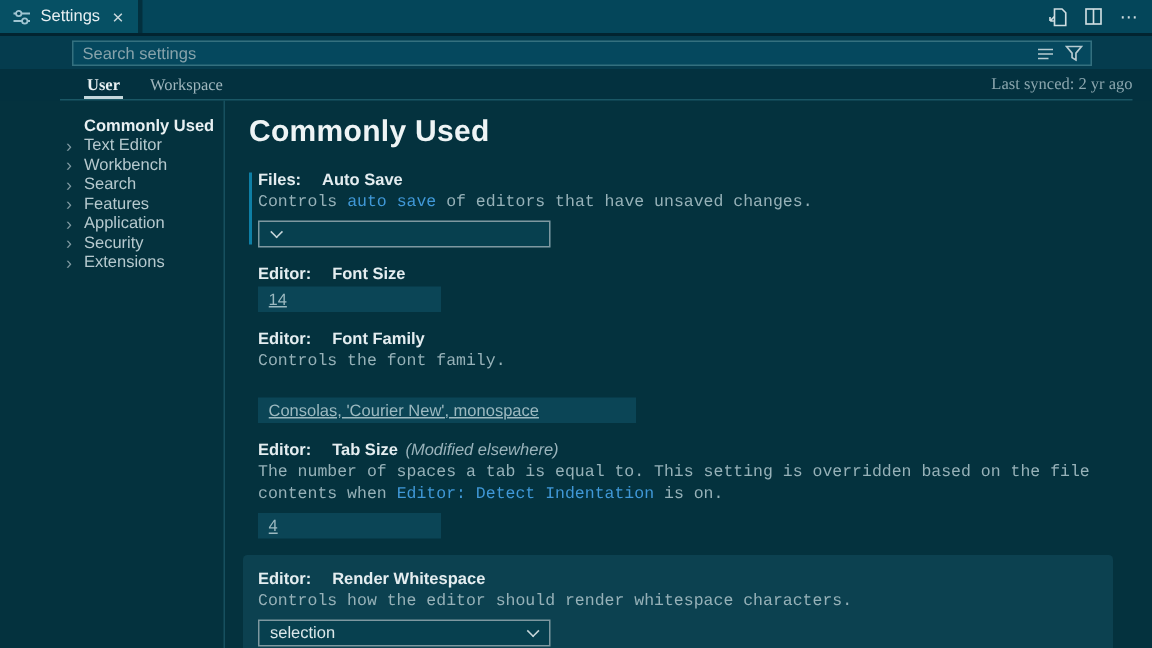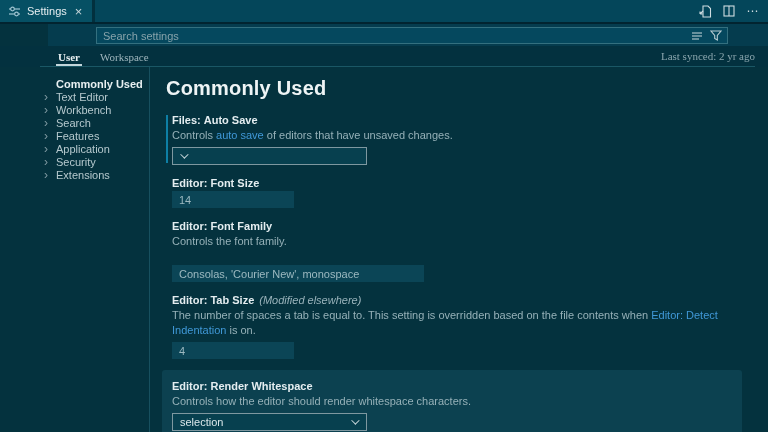--- a/index.html
+++ b/index.html
@@ -18,21 +18,21 @@
   .tab-close { color:#c9d8dc; font-size:13px; line-height:1; padding:0 2px; cursor:pointer; }
   .tab-sep { width:3px; background:#02303e; }
   .titlebar .spacer { flex:1; }
   .actions { display:flex; align-items:center; gap:8px; padding-right:7px; color:#cfdde1; }
   .actions .ico { width:16px; height:16px; display:flex; align-items:center; justify-content:center; }
   .more-dots { font-size:12px; letter-spacing:1px; line-height:5px; }
 
   .strip { height:2px; background:#022430; flex:none; }
 
   
-  .search-row { height:22px; background:#053c4e; flex:none; padding:3px 40px 2px 48px;margin-left:48px; }
+  .search-row { height:22px; background:#053c4e; flex:none; padding:3px 40px 2px 48px; }
   .searchbox { height:17px; background:#05485e; border:1px solid #34707f; display:flex; align-items:center; }
   .searchbox input {
     flex:1; background:transparent; border:none; outline:none; color:#cfdfe4;
     font-family:"Liberation Sans", sans-serif; font-size:11px; padding:0 6px; height:100%;
   }
   .searchbox input::placeholder { color:#87a3ab; }
   .search-icons { display:flex; align-items:center; gap:7px; padding-right:5px; color:#b8ccd2; }
 
   
   .scope-row { height:21px; background:#03313f; flex:none; }
@@ -50,33 +50,33 @@
   .toc-item .chev { width:12px; color:#7f99a1; font-size:12px; line-height:1; }
   .toc-item.selected { color:#e8f0f2; font-weight:bold; }
   .toc-item.selected .chev { visibility:hidden; }
 
   .settings { flex:1; padding:8px 30px 0 16px; position:relative; }
   .page-heading { font-size:20px; font-weight:bold; color:#eef4f5; margin:2px 0 13px 0; letter-spacing:.2px; }
 
   .setting { position:relative; padding-left:6px; margin-bottom:11px; }
   .setting .mod-bar { position:absolute; left:0; top:2px; bottom:2px; width:2px; background:#0e7fa5; }
   .s-title { line-height:15px; color:#e4edf0; }
-  .s-title .cat { font-weight:600; margin-right:3px; }
+  .s-title .cat { font-weight:600; margin-right:14px; }
   .s-title .name { font-weight:bold; }
   .s-title .note { font-style:italic; font-weight:normal; color:#9ab3bb; margin-left:5px; }
-  .s-desc { line-height:15px; color:#96b1b8; margin-bottom:4px; }
+  .s-desc { line-height:15px; color:#96b1b8; margin-bottom:4px;font-family:Liberation Mono, monospace; }
   .s-desc .lnk { color:#4098d7; cursor:pointer; }
 
   .sel { width:195px; height:18px; background:#07404f; border:1px solid #7e98a0;
          display:flex; align-items:center; padding:0 7px; color:#dbe7ea; cursor:pointer; }
   .sel .val { flex:1; }
   .sel .chevron { width:6px; height:6px; border-right:1.4px solid #c7d6da; border-bottom:1.4px solid #c7d6da;
                   transform:rotate(45deg) translateY(-2px); margin-right:2px; }
   .txt-input { height:17px; background:#0b4556; border:none; outline:none; color:#9cb9c0;
-               font-family:"Liberation Sans", sans-serif; font-size:11px; padding:0 7px; display:block; }
+               font-family:"Liberation Sans", sans-serif; font-size:11px; padding:0 7px; display:block;text-decoration:underline; }
   .w-small { width:122px; }
   .w-wide  { width:252px;margin-top:16px; }
 
   .setting.highlighted { background:#0c4150; border-radius:3px;
                          margin:0 -4px 10px -4px; padding:9px 10px 9px 10px; }
 
   svg { display:block; }
 </style>
 </head>
 <body>

